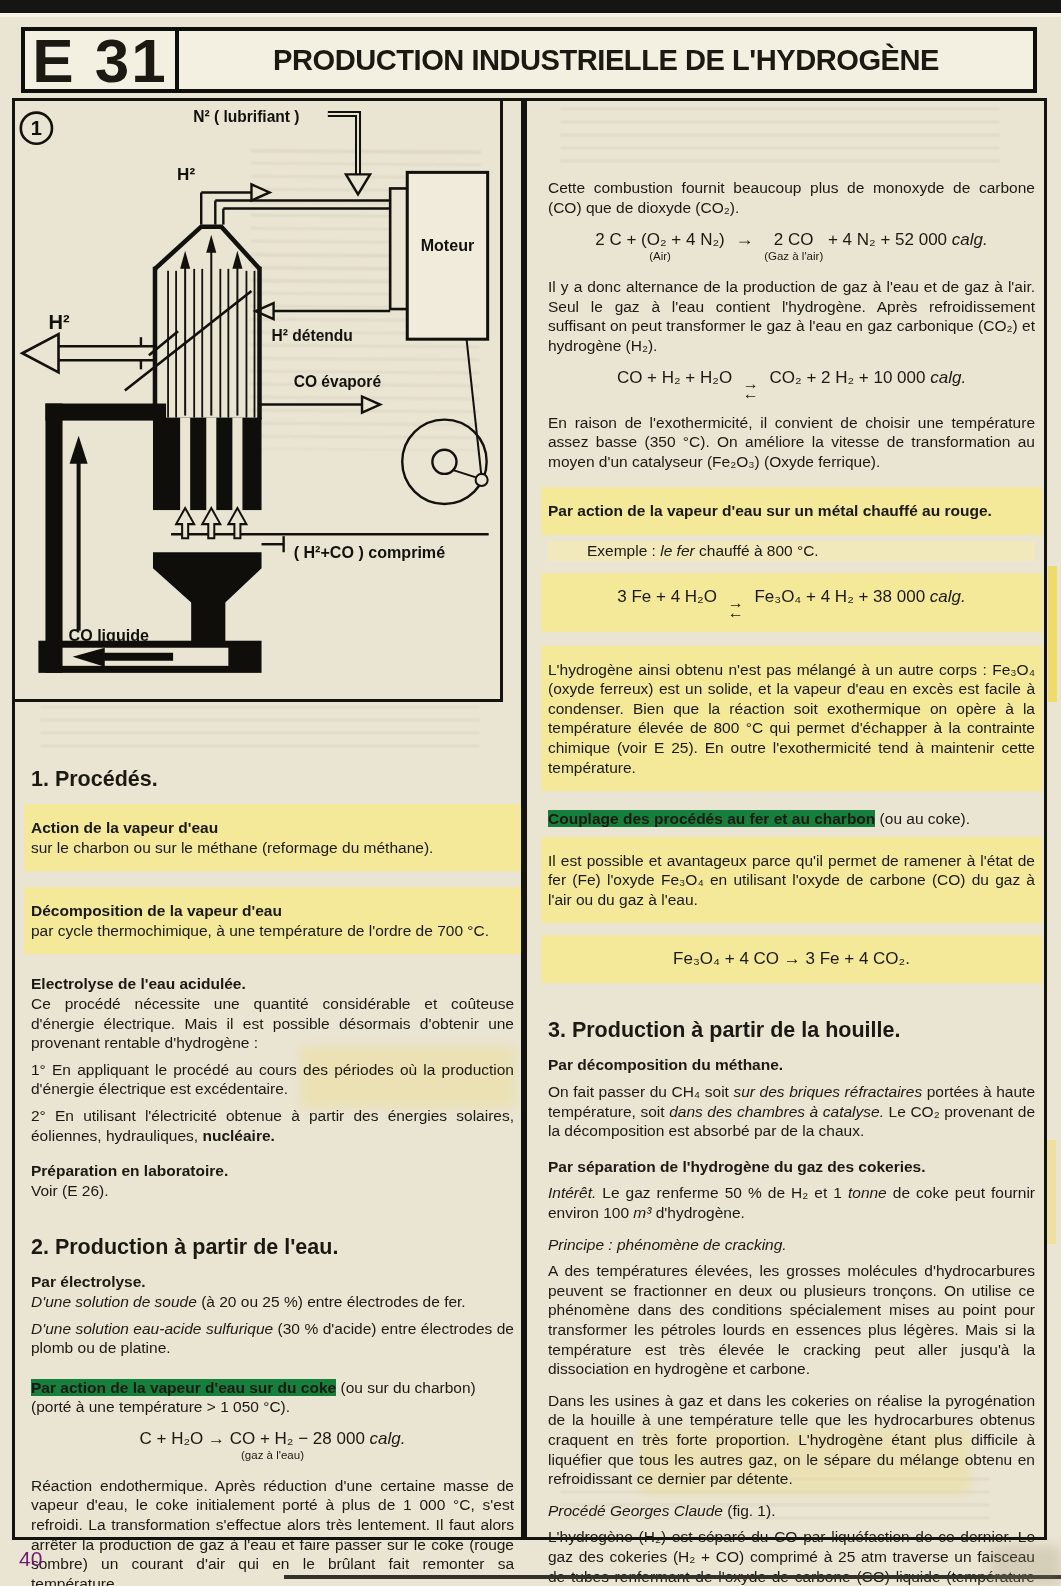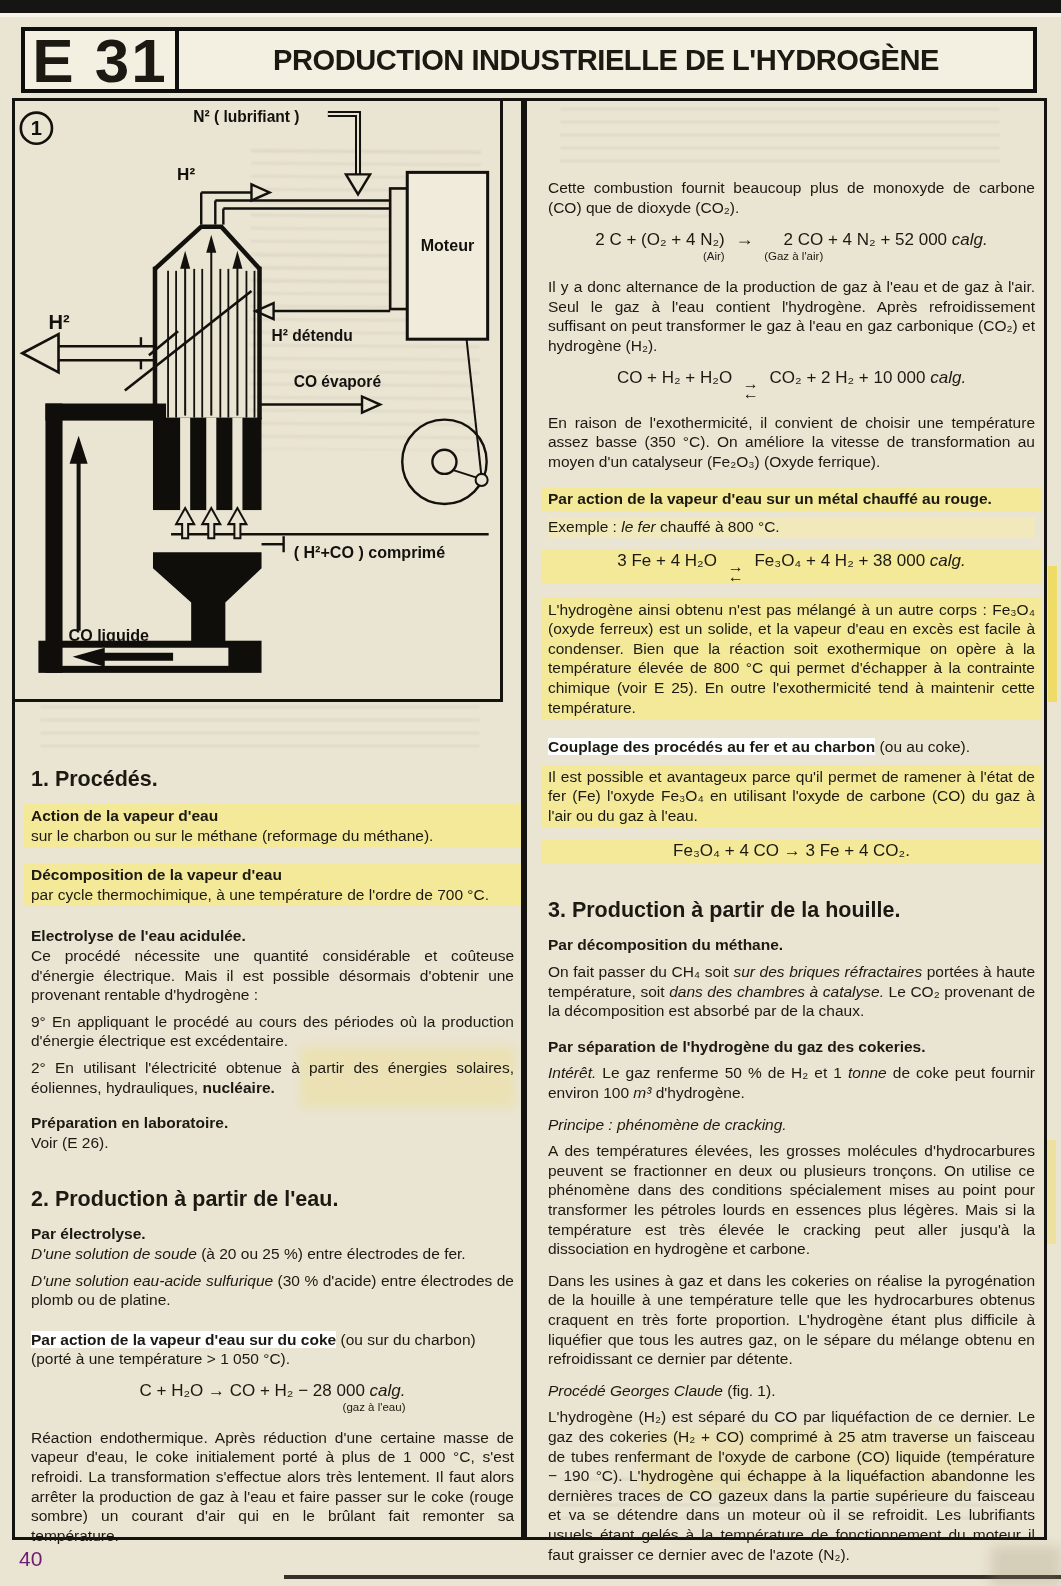--- a/index.html
+++ b/index.html
@@ -32,29 +32,29 @@
   .tight{margin-bottom:7px;}
   .h-section{font-size:21.5px;font-weight:bold;margin:0 0 12px 0;line-height:26px;}
   .mt-lg{margin-top:34px;}
   .b{font-weight:bold;}
   .i{font-style:italic;}
 
   
   .eq{text-align:center;font-size:17px;margin:10px 0 14px 0;white-space:nowrap;line-height:20px;}
   .eq .unit{font-style:italic;}
   .eq .arrow{margin:0 6px;font-size:18px;}
-  .stack{display:inline-flex;flex-direction:column;align-items:flex-end;}
+  .stack{display:inline-flex;flex-direction:column;align-items:center;}
   .stack .under{font-size:11.5px;line-height:13px;font-weight:normal;}
   .rev{display:inline-flex;flex-direction:column;font-size:16px;line-height:10px;
        vertical-align:-6px;margin:0 6px;font-weight:bold;}
 
   
-  .hl{background:#ffffff;}
+  .hl{background:#15803d;}
   .hl-light{background:#f1e9bc;}
-  .hl-block{background:#f4e998;padding:2px 7px;margin-left:-7px;margin-right:-7px;}
+  .hl-block{background:#f4e998;padding:14px 7px;margin-left:-7px;margin-right:-7px;}
   .eq.hl-block{margin-top:8px;}
 
   
   .fig-frame svg{display:block;width:100%;height:100%;}
   .fig-label{font-weight:bold;fill:#12110d;}
 
   
   .page-num{position:absolute;left:19px;top:1547px;font-size:21px;color:#701a75;}
   .bottom-line{position:absolute;left:284px;top:1575px;width:777px;height:4px;background:#33312a;}
   .margin-hl-1{position:absolute;left:1048px;top:566px;width:9px;height:136px;background:rgba(239,219,84,.85);}
@@ -228,21 +228,21 @@
 
     <div class="hl-block" style="margin-bottom:20px;">
       <span class="b">Décomposition de la vapeur d'eau</span><br>
       <span>par cycle thermochimique, à une température de l'ordre de 700 °C.</span>
     </div>
 
     <p class="tight">
       <span class="b">Electrolyse de l'eau acidulée.</span><br>
       <span>Ce procédé nécessite une quantité considérable et coûteuse d'énergie électrique. Mais il est possible désormais d'obtenir une provenant rentable d'hydrogène :</span>
     </p>
-    <p class="tight">9°  En appliquant le procédé au cours des périodes où la production d'énergie électrique est excédentaire.</p>
+    <p class="tight">1°  En appliquant le procédé au cours des périodes où la production d'énergie électrique est excédentaire.</p>
     <p>
       <span>2°  En utilisant l'électricité obtenue à partir des énergies solaires, éoliennes, hydrauliques, </span><span class="b">nucléaire.</span>
     </p>
 
     <p style="margin-top:16px;">
       <span class="b">Préparation en laboratoire.</span><br>
       <span>Voir (E 26).</span>
     </p>
 
     <div class="h-section mt-lg">2. Production à partir de l'eau.</div>
@@ -293,21 +293,21 @@
       <span class="rev">
           <span>→</span>
           <span>←</span>
         </span>
       <span>CO₂ + 2 H₂ + 10 000 </span><span class="unit">calg.</span>
     </div>
 
     <p>En raison de l'exothermicité, il convient de choisir une température assez basse (350 °C). On améliore la vitesse de transformation au moyen d'un catalyseur (Fe₂O₃) (Oxyde ferrique).</p>
 
     <div class="hl-block b" style="margin-top:16px;margin-bottom:6px;">Par action de la vapeur d'eau sur un métal chauffé au rouge.</div>
-    <p class="tight hl-light" style="margin-bottom:12px;">
+    <p class="tight hl-light" style="margin-bottom:12px;padding-left:39px;">
       <span>Exemple : </span><span class="i">le fer</span><span> chauffé à 800 °C.</span>
     </p>
 
     <div class="eq hl-block">
       <span>3 Fe + 4 H₂O</span>
       <span class="rev">
           <span>→</span>
           <span>←</span>
         </span>
       <span>Fe₃O₄ + 4 H₂ + 38 000 </span><span class="unit">calg.</span>

